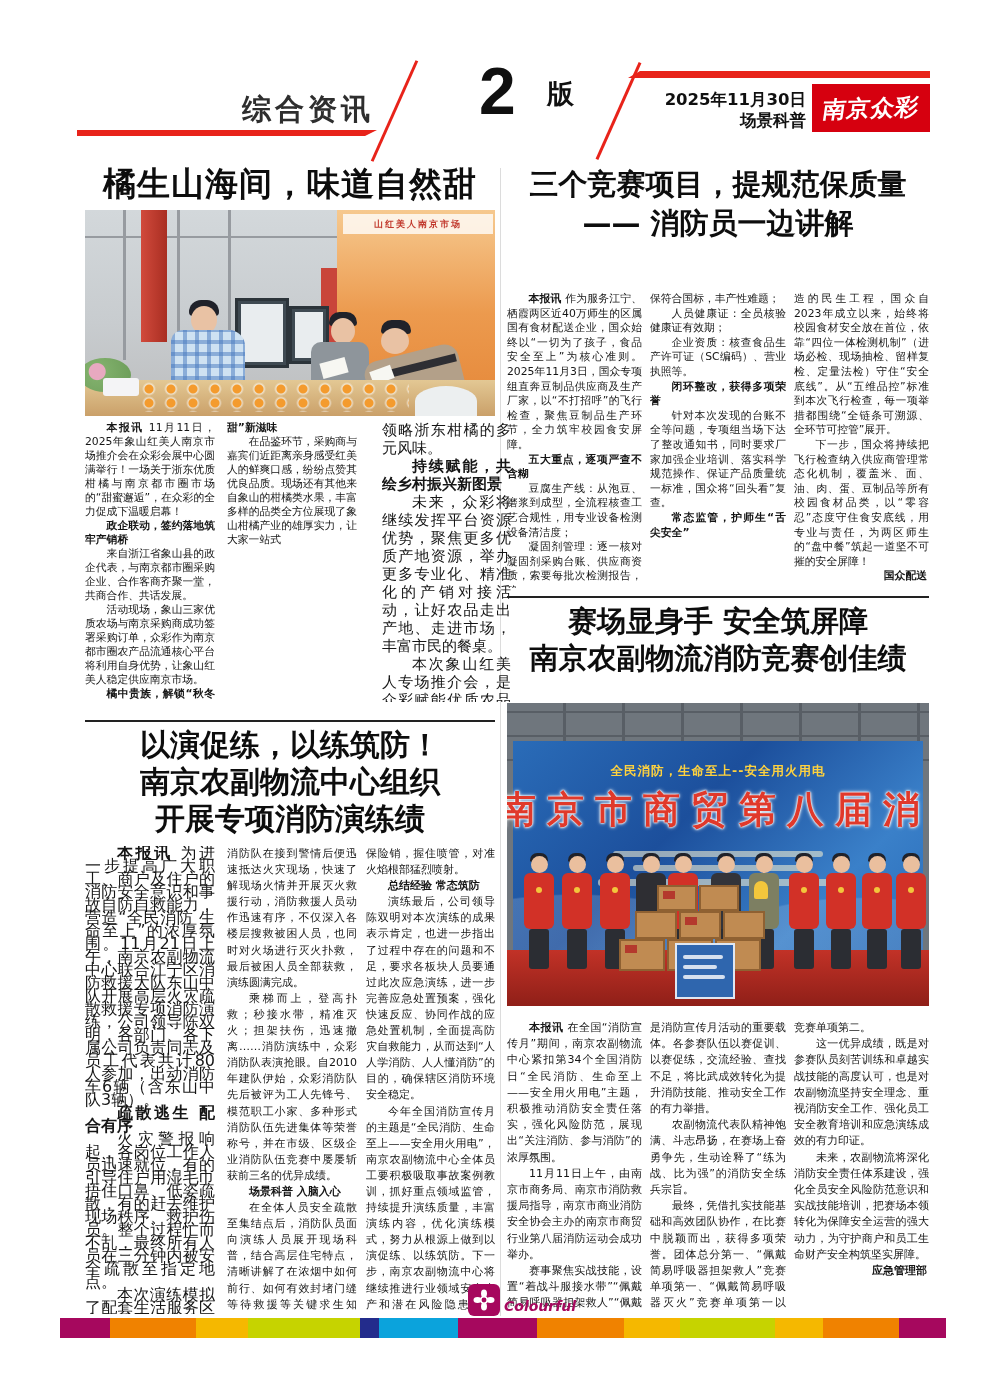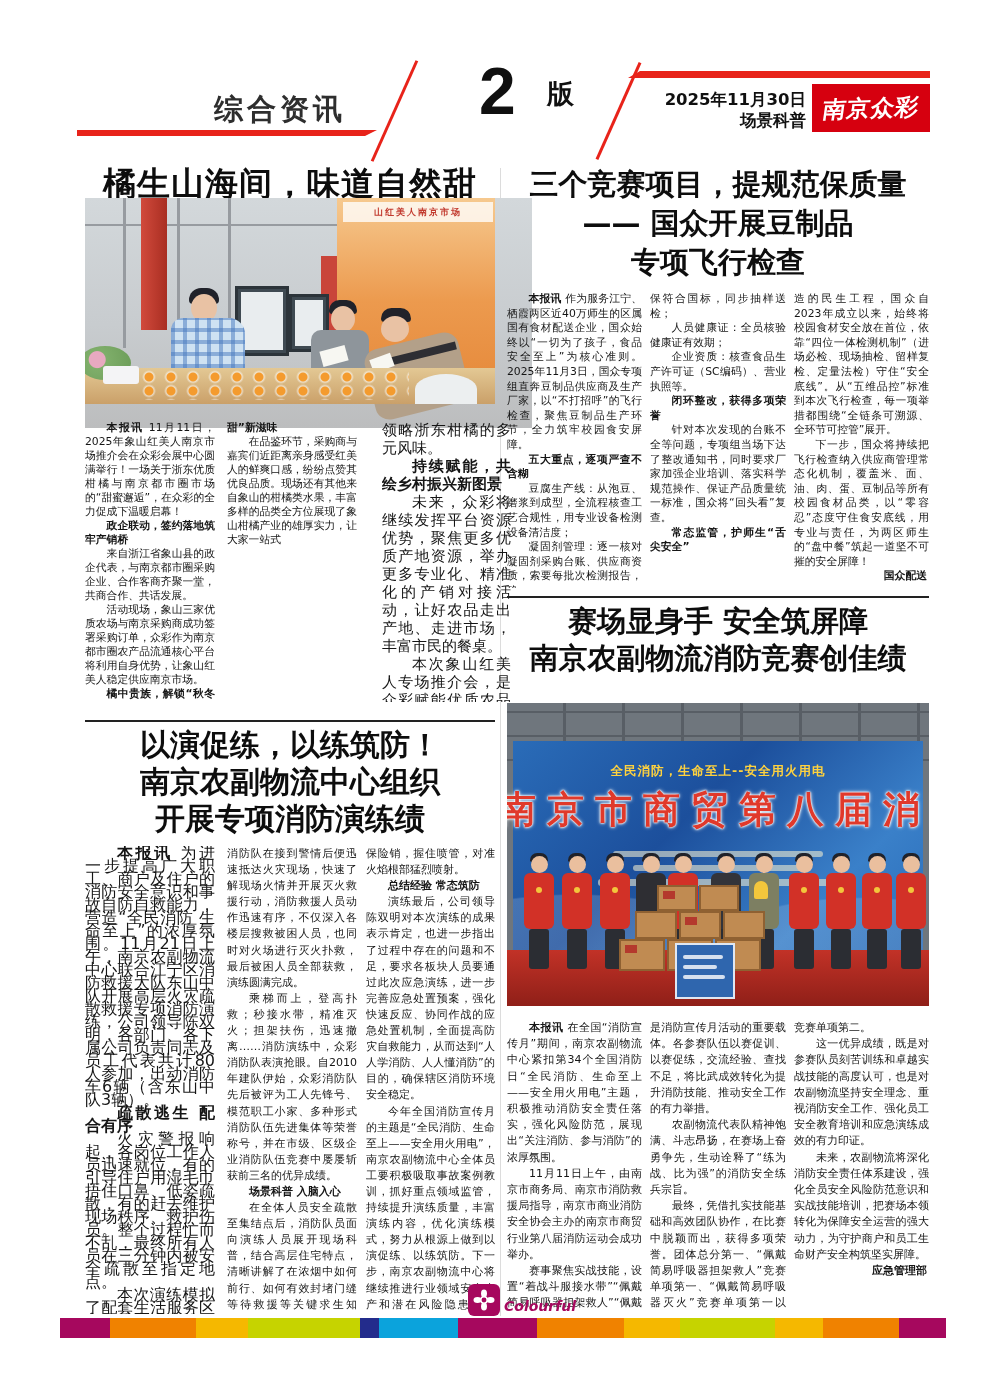--- a/index.html
+++ b/index.html
@@ -1,19 +1,19 @@
 <!DOCTYPE html>
 <html><head>
 <meta charset="utf-8">
 <style>
   html,body{margin:0;padding:0;background:#fff;}
   .page{position:relative;width:1006px;height:1382px;background:#fff;overflow:hidden;
         font-family:"DejaVu Sans","Liberation Sans",sans-serif;color:#141414;}
   
-  .section-label{position:absolute;left:214px;top:90px;font-size:29px;font-weight:700;
+  .section-label{position:absolute;left:242px;top:90px;font-size:29px;font-weight:700;
     letter-spacing:4px;color:#2e2e2e;}
   .red{background:#e8231a;}
   .h-underline{position:absolute;left:77px;top:130px;width:300px;height:6px;
     clip-path:polygon(0 0,100% 0,calc(100% - 12px) 100%,0 100%);}
   .slash{position:absolute;width:3px;}
   .slash1{left:393px;top:56px;height:110px;transform:rotate(24deg);}
   .slash2{left:617px;top:58px;height:106px;transform:rotate(24deg);}
   .h-redbar{position:absolute;left:628px;top:71px;width:302px;height:7px;
     clip-path:polygon(12px 0,100% 0,100% 100%,0 100%);}
   .pageno{position:absolute;left:479px;top:58px;font-size:66px;font-weight:600;color:#101010;
@@ -36,21 +36,21 @@
   .t-a4{left:85px;top:726px;width:410px;font-size:30px;line-height:37px;}
   
   .colbox{position:absolute;overflow:hidden;text-align:justify;color:#151515;}
   .colbox p{margin:0;text-indent:2em;}
   .colbox p.cont,.colbox p.subcont,.colbox p.byline{text-indent:0;}
   .colbox p.sub,.colbox p.subcont{font-weight:700;}
   .colbox p.byline{text-align:right;font-weight:700;padding-right:2px;}
   .colbox b{font-weight:700;}
   
   .photo{position:absolute;overflow:hidden;}
-  .p1{left:85px;top:198px;width:410px;height:230px;background:linear-gradient(180deg,#d3d8db 0%,#c8cccf 55%,#bcbdbe 100%);padding-left:37px;}
+  .p1{left:85px;top:210px;width:410px;height:206px;background:linear-gradient(180deg,#d3d8db 0%,#c8cccf 55%,#bcbdbe 100%);}
   .p1 .mull{position:absolute;background:#979ba0;}
   .p1-poster{position:absolute;left:252px;top:0;width:158px;height:172px;
     background:linear-gradient(180deg,#f6c98f 0%,#ec9a4e 60%,#e78d3f 100%);}
   .p1-banner{position:absolute;left:6px;top:4px;right:2px;height:20px;background:rgba(255,255,255,.78);
     color:#c23a2e;font-size:9px;font-weight:700;letter-spacing:2px;line-height:20px;text-align:center;
     overflow:hidden;white-space:nowrap;}
   .p1-pillar{position:absolute;left:56px;top:0;width:26px;height:132px;
     background:linear-gradient(90deg,#d14a3c,#a92e22);}
   .p1-flag{position:absolute;left:236px;top:58px;width:16px;height:82px;background:#c9453a;}
   .p1-screen{position:absolute;background:#3f4a52;border:3px solid #2c343a;}
@@ -218,31 +218,30 @@
     </div>
   <div class="colbox" style="left:366px;top:846px;width:129px;height:468px;line-height:16.1px;font-size:11px">
       <p class="cont">保险销，握住喷管，对准火焰根部猛烈喷射。</p>
       <p class="sub">总结经验 常态筑防</p>
       <p class="body">演练最后，公司领导陈双明对本次演练的成果表示肯定，也进一步指出了过程中存在的问题和不足，要求各板块人员要通过此次应急演练，进一步完善应急处置预案，强化快速反应、协同作战的应急处置机制，全面提高防灾自救能力，从而达到“人人学消防、人人懂消防”的目的，确保辖区消防环境安全稳定。</p>
       <p class="body">今年全国消防宣传月的主题是“全民消防、生命至上——安全用火用电”，南京农副物流中心全体员工要积极吸取事故案例教训，抓好重点领域监管，持续提升演练质量，丰富演练内容，优化演练模式，努力从根源上做到以演促练、以练筑防。下一步，南京农副物流中心将继续推进行业领域安全生产和潜在风险隐患的研判，认真履职尽责，主动担当作为，以实际行动确保辖区的整体运营态势平稳有序。</p>
     </div>
 
   <div class="title t-a2">
     <div>三个竞赛项目，提规范保质量</div>
-    <div>—— 国众开展豆制品</div>
-    <div>专项飞行检查</div>
+    <div>—— 消防员一边讲解</div>
   </div>
   <div class="colbox" style="left:507px;top:292px;width:135px;height:296px;line-height:14.6px;font-size:10.8px">
       <p class="lead"><b>本报讯</b>&nbsp;作为服务江宁、栖霞两区近40万师生的区属国有食材配送企业，国众始终以“一切为了孩子，食品安全至上”为核心准则。2025年11月3日，国众专项组直奔豆制品供应商及生产厂家，以“不打招呼”的飞行检查，聚焦豆制品生产环节，全力筑牢校园食安屏障。</p>
       <p class="sub">五大重点，逐项严查不含糊</p>
       <p class="body">豆腐生产线：从泡豆、磨浆到成型，全流程核查工艺合规性，用专业设备检测设备清洁度；</p>
       <p class="body">凝固剂管理：逐一核对凝固剂采购台账、供应商资质，索要每批次检测报告，确</p>
     </div>
   <div class="colbox" style="left:650px;top:292px;width:136px;height:296px;line-height:14.6px;font-size:10.8px">
-      <p class="cont">保符合国标，同步抽样送检；</p>
+      <p class="cont">保符合国标，丰产性难题；</p>
       <p class="body">人员健康证：全员核验健康证有效期；</p>
       <p class="body">企业资质：核查食品生产许可证（SC编码）、营业执照等。</p>
       <p class="sub">闭环整改，获得多项荣誉</p>
       <p class="body">针对本次发现的台账不全等问题，专项组当场下达了整改通知书，同时要求厂家加强企业培训、落实科学规范操作、保证产品质量统一标准，国众将“回头看”复查。</p>
       <p class="sub">常态监管，护师生“舌尖安全”</p>
     </div>
   <div class="colbox" style="left:794px;top:292px;width:135px;height:296px;line-height:14.6px;font-size:10.8px">
       <p class="cont">造的民生工程，国众自2023年成立以来，始终将校园食材安全放在首位，依靠“四位一体检测机制”（进场必检、现场抽检、留样复检、定量法检）守住“安全底线”。从“五维品控”标准到本次飞行检查，每一项举措都围绕“全链条可溯源、全环节可控管”展开。</p>
       <p class="body">下一步，国众将持续把飞行检查纳入供应商管理常态化机制，覆盖米、面、油、肉、蛋、豆制品等所有校园食材品类，以“零容忍”态度守住食安底线，用专业与责任，为两区师生的“盘中餐”筑起一道坚不可摧的安全屏障！</p>
       <p class="byline">国众配送</p>

